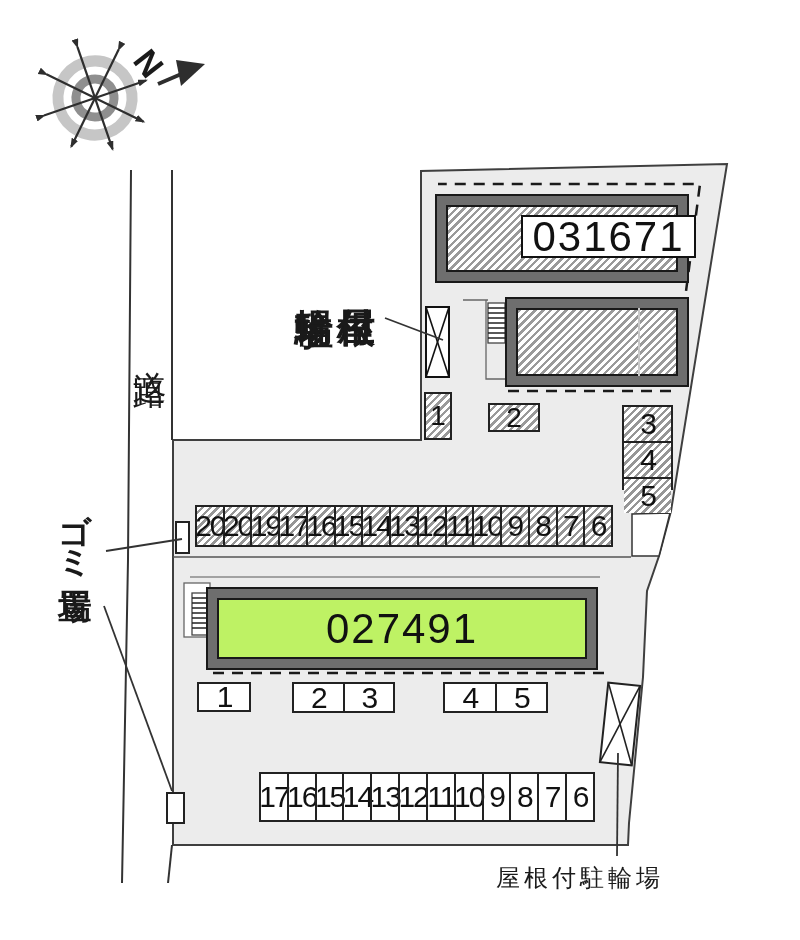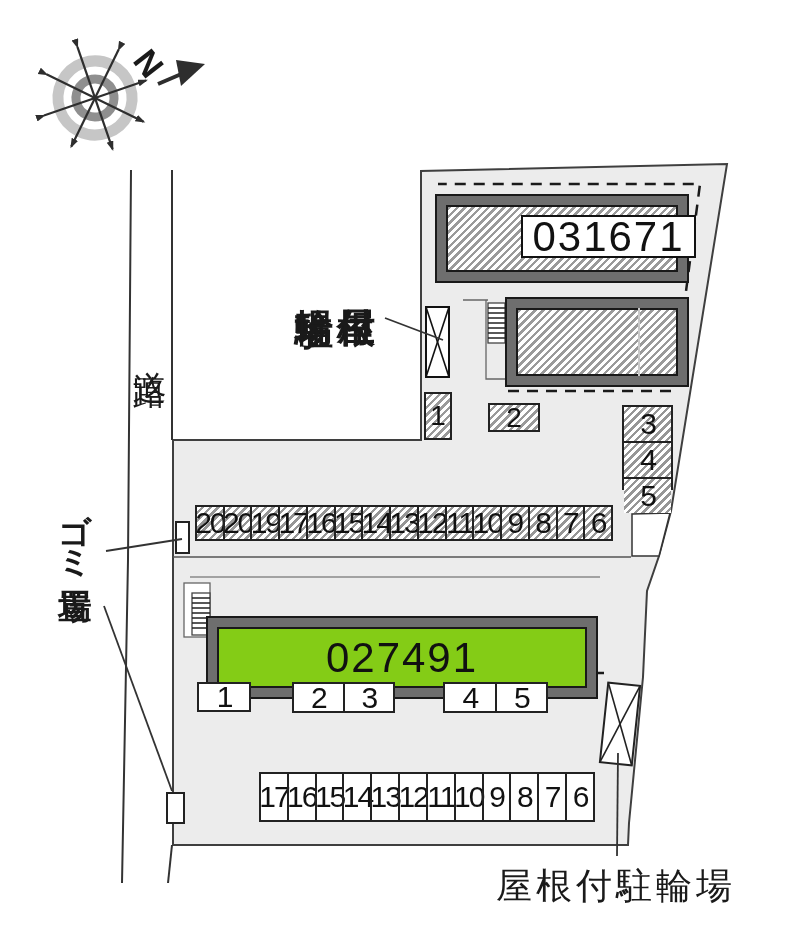--- a/index.html
+++ b/index.html
@@ -35,21 +35,21 @@
                font-size:28px;color:#111;}
 
   
   .vtext{writing-mode:vertical-rl;text-orientation:upright;line-height:1;white-space:nowrap;}
   .jp-bold{font-weight:bold;}
 
   #road-label{left:133px;top:345px;font-size:34px;letter-spacing:4px;}
   #garbage-label{left:59px;top:489px;font-size:33px;letter-spacing:0px;}
   #bike-col-left{left:295px;top:279px;font-size:38px;}
   #bike-col-right{left:337px;top:279px;font-size:38px;}
-  #bike-bottom-label{left:496px;top:862px;font-size:36px;letter-spacing:4px;}
+  #bike-bottom-label{left:496px;top:862px;font-size:24px;letter-spacing:4px;}
   #compass-n{left:136px;top:44px;font-size:34px;font-weight:bold;transform:rotate(52deg);}
 
   .bldg-divider{position:absolute;top:0;bottom:0;width:2px;background:#c9c9c9;}
 </style>
 </head>
 <body>
 
 <div id="stage">
 
   <svg id="base-svg" width="800" height="940" viewBox="0 0 800 940">
@@ -121,34 +121,34 @@
   <div class="abs bframe hatch" style="left:437px;top:196px;width:250px;height:85px;">
     <div class="label-box">
       <span>031671</span>
     </div>
   </div>
 
   <div class="abs bframe hatch" style="left:507px;top:299px;width:180px;height:86px;">
     <div class="bldg-divider" style="left:122px;"></div>
   </div>
 
-  <div class="abs bframe" style="left:208px;top:589px;width:388px;height:79px;background:#84cc16;margin-top:29px;">
+  <div class="abs bframe" style="left:208px;top:589px;width:388px;height:79px;background:#bef264;">
     <div class="bldg-text">027491</div>
   </div>
 
   <div class="abs single-cell hatch" style="left:424px;top:392px;width:28px;height:48px;">1</div>
   <div class="abs single-cell hatch" style="left:488px;top:403px;width:52px;height:29px;">2</div>
 
   <div class="abs cells v hatch-cells" style="left:622px;top:405px;width:51px;height:85px;">
       <div class="cell">3</div>
       <div class="cell">4</div>
       <div class="cell">5</div>
     </div>
 
-  <div class="abs cells h hatch-cells" style="left:195px;top:505px;width:418px;height:36px;">
+  <div class="abs cells h hatch-cells" style="left:195px;top:505px;width:418px;height:42px;">
       <div class="cell">20</div>
       <div class="cell">20</div>
       <div class="cell">19</div>
       <div class="cell">17</div>
       <div class="cell">16</div>
       <div class="cell">15</div>
       <div class="cell">14</div>
       <div class="cell">13</div>
       <div class="cell">12</div>
       <div class="cell">11</div>

